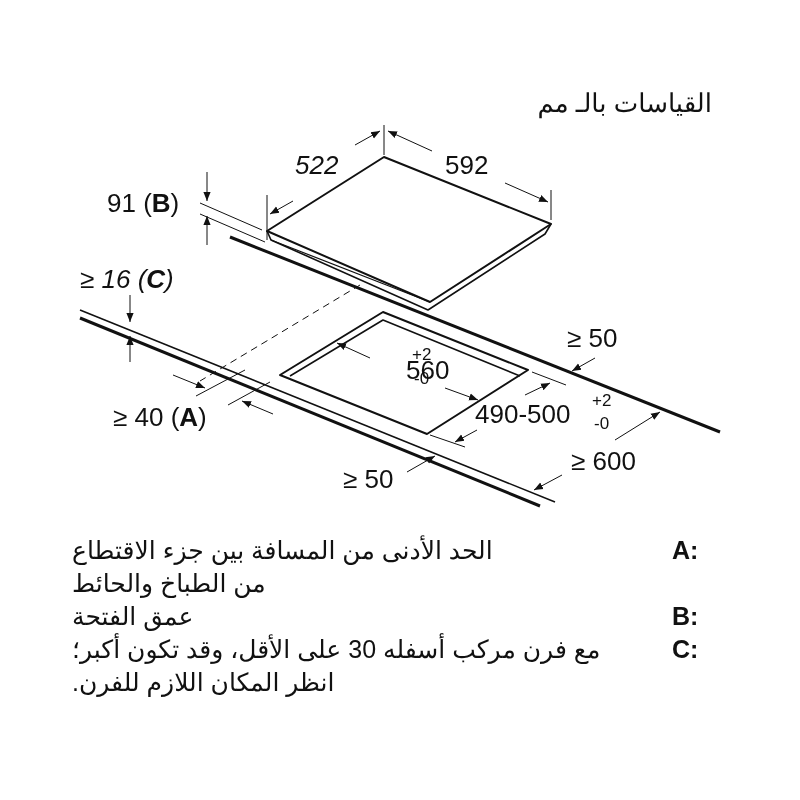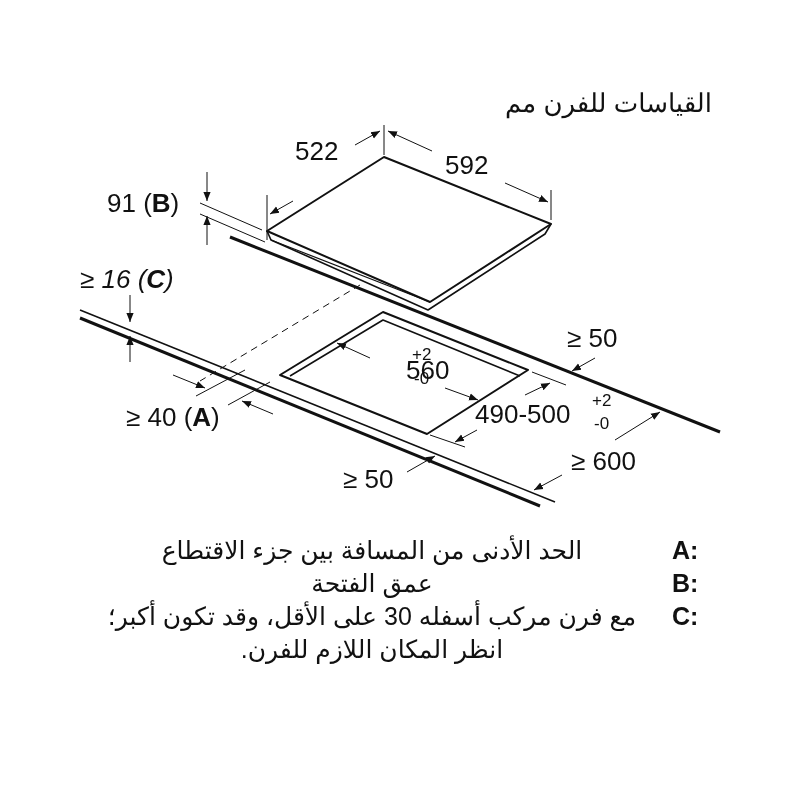--- a/index.html
+++ b/index.html
@@ -6,21 +6,21 @@
   body { width:800px; height:800px; position:relative; overflow:hidden;
          font-family:"Liberation Sans", sans-serif; color:#111; }
   svg { position:absolute; left:0; top:0; }
   .lbl { position:absolute; font-size:26px; line-height:1; white-space:nowrap; }
   .lbl b { font-weight:bold; }
   .sup { position:absolute; font-size:17px; line-height:1; }
   .title { position:absolute; right:88px; top:88px; font-size:26px; direction:rtl; }
   .legend { position:absolute; right:88px; top:534px; width:640px; direction:rtl; font-size:25px; line-height:33px; }
   .legend .row { display:flex; flex-direction:row; }
   .legend .key { font-weight:bold; width:40px; text-align:left; direction:ltr; flex:none; }
-  .legend .txt { flex:1; text-align:center; }
+  .legend .txt { flex:1; text-align:left; }
 </style>
 </head>
 <body>
 
 <svg width="800" height="800" viewBox="0 0 800 800">
   <defs>
     <marker id="ah" viewBox="0 0 10 10" refX="10" refY="5" markerWidth="9" markerHeight="9" orient="auto-start-reverse">
       <path d="M0,1 L10,5 L0,9 z" fill="#111"></path>
     </marker>
   </defs>
@@ -72,52 +72,53 @@
     <path d="M525,395 L550,383" stroke-width="1" marker-end="url(#ah)"></path>
     <path d="M477,430 L455,442" stroke-width="1" marker-end="url(#ah)"></path>
 
     <path d="M595,358 L572,371" stroke-width="1" marker-end="url(#ah)"></path>
     <path d="M615,440 L660,412" stroke-width="1" marker-end="url(#ah)"></path>
     <path d="M562,475 L534,490" stroke-width="1" marker-end="url(#ah)"></path>
     <path d="M407,472 L435,456" stroke-width="1" marker-end="url(#ah)"></path>
   </g>
 </svg>
 
-<div class="title">القياسات للفرن مم</div>
+<div class="title">القياسات بالـ مم</div>
 
-<div class="lbl" style="left:295px;top:138px;">522</div>
+<div class="lbl" style="left:295px;top:152px;font-style:italic;">522</div>
 <div class="lbl" style="left:445px;top:152px;">592</div>
 
 <div class="lbl" style="left:107px;top:190px;">
   <span>91</span> (<b>B</b>)
 </div>
 <div class="lbl" style="left:80px;top:266px;font-style:italic;">
   <span>≥ 16</span> (<b>C</b>)
 </div>
-<div class="lbl" style="left:126px;top:404px;">
+<div class="lbl" style="left:113px;top:404px;">
   <span>≥ 40</span> (<b>A</b>)
 </div>
 
 <div class="lbl" style="left:366px;top:357px;margin-left:40px;">560</div>
 <div class="sup" style="left:412px;top:346px;">+2</div>
 <div class="sup" style="left:414px;top:370px;">-0</div>
 
 <div class="lbl" style="left:475px;top:401px;">490-500</div>
 <div class="sup" style="left:592px;top:392px;">+2</div>
 <div class="sup" style="left:594px;top:415px;">-0</div>
 
 <div class="lbl" style="left:567px;top:325px;">≥ 50</div>
 <div class="lbl" style="left:343px;top:466px;">≥ 50</div>
 <div class="lbl" style="left:553px;top:448px;margin-left:18px;">≥ 600</div>
 
 <div class="legend">
   <div class="row">
     <span class="key">A:</span>
     <span class="txt">
       <div>الحد الأدنى من المسافة بين جزء الاقتطاع</div>
+      <div style="padding-right:0;">من الطباخ والحائط</div>
     </span>
   </div>
   <div class="row">
     <span class="key">B:</span>
     <span class="txt">عمق الفتحة</span>
   </div>
   <div class="row">
     <span class="key">C:</span>
     <span class="txt">
       <div>مع فرن مركب أسفله 30 على الأقل، وقد تكون أكبر؛</div>

